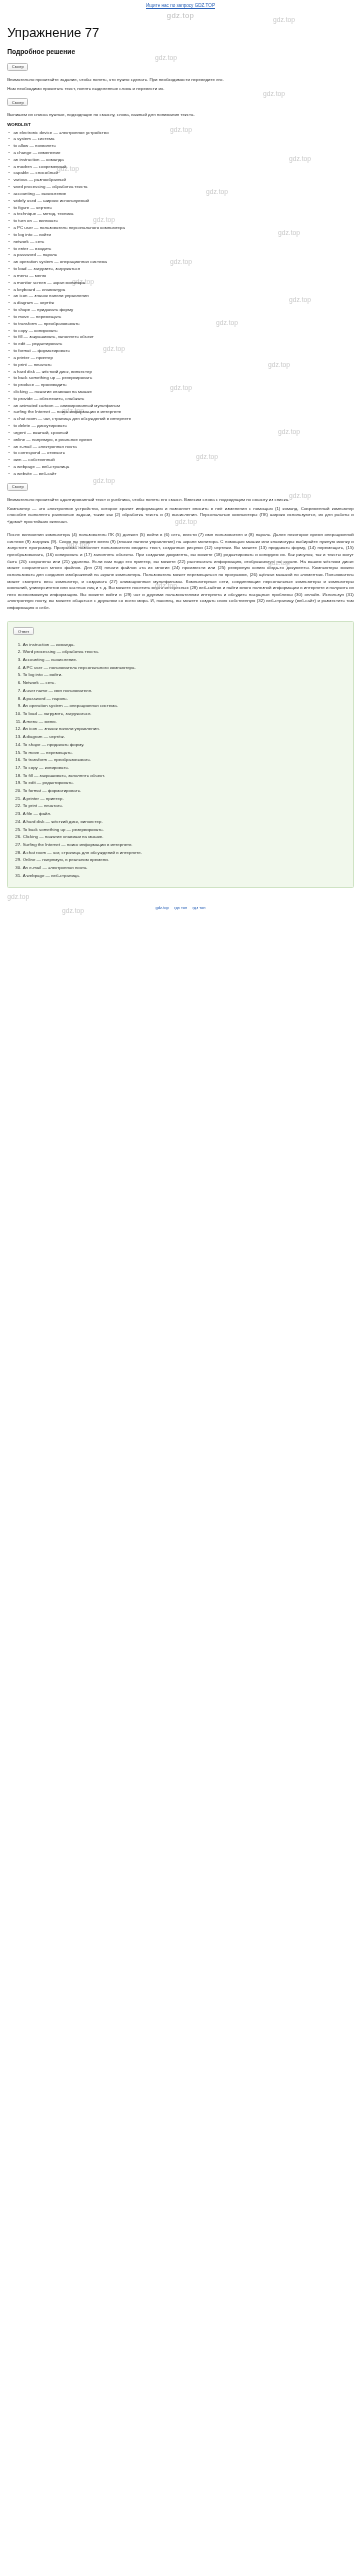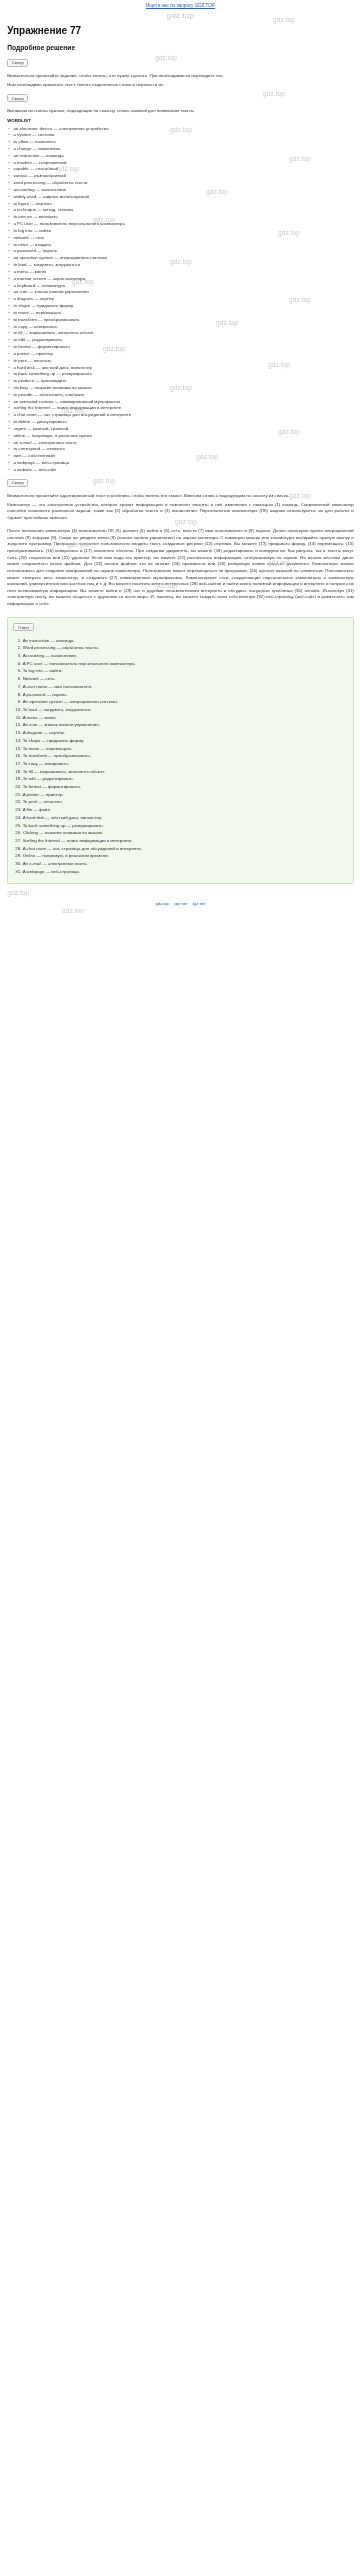--- a/index.html
+++ b/index.html
@@ -27,22 +27,22 @@
     letter-spacing: 0.3px;
     margin: 2.1px 0 5.2px 0;
     font-weight: normal;
   }
 
   .page {
     padding: 0 7.2px;
   }
 
   h1.task-title {
-    font-size: 10px;
-    font-weight: bold;
+    font-size: 13px;
+    font-weight: normal;
     color: #111;
     margin: 2.1px 0 7.2px 0;
   }
 
   h2.section-title {
     font-size: 6.7px;
     font-weight: bold;
     color: #111;
     margin: 5.2px 0 5.2px 0;
   }

